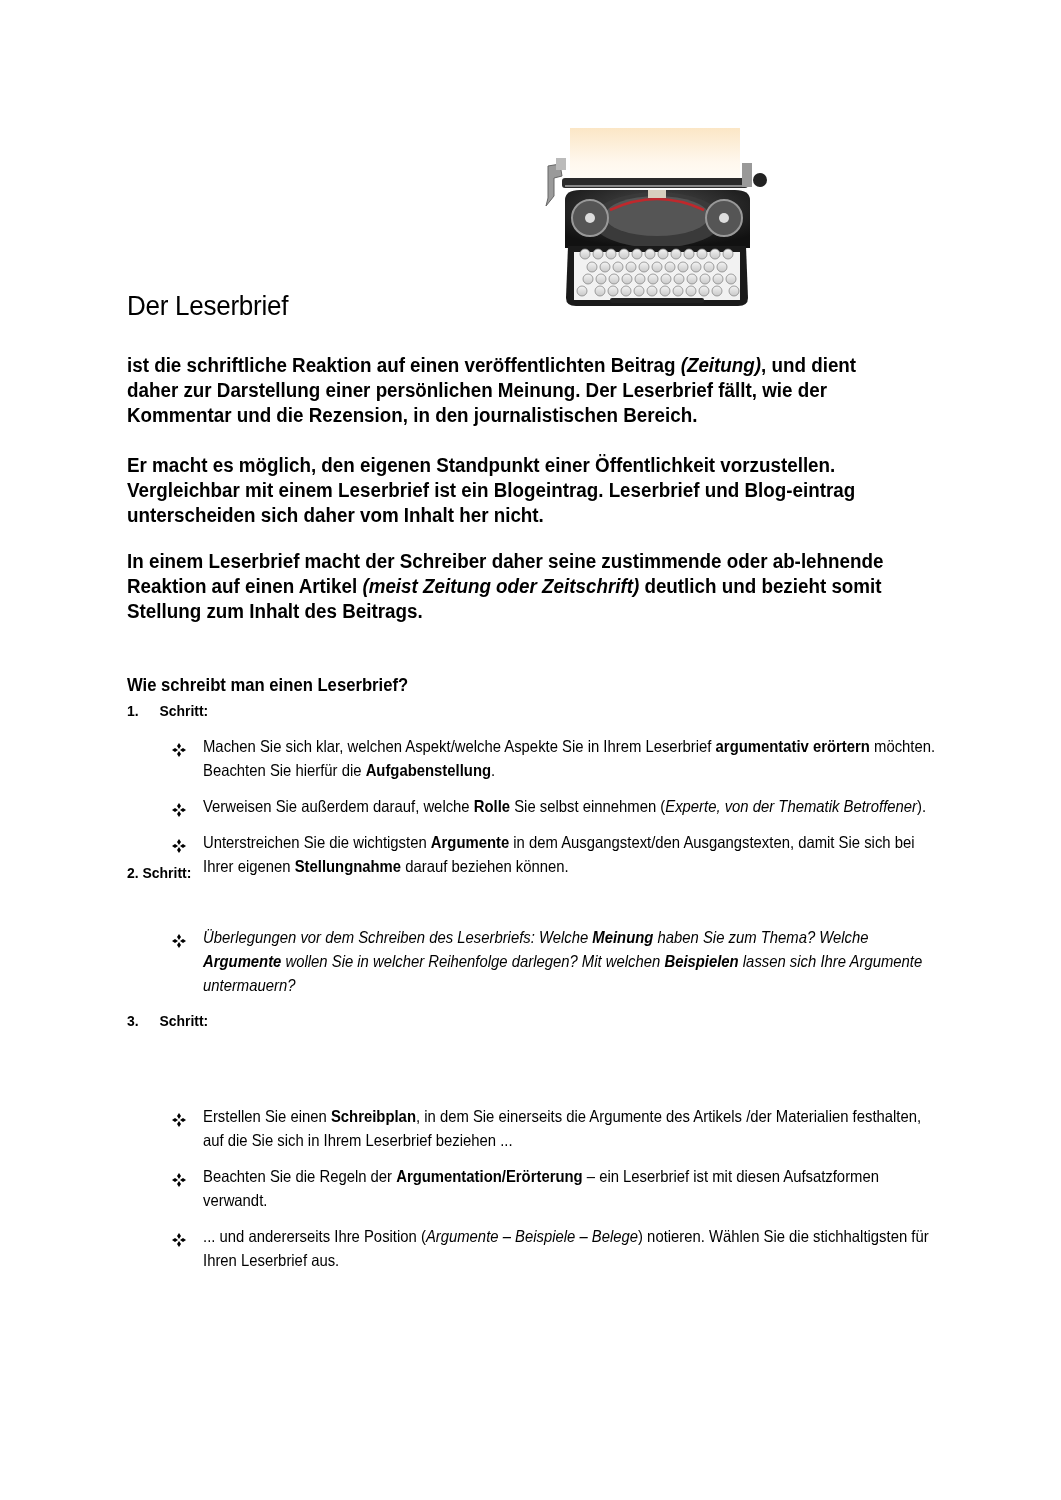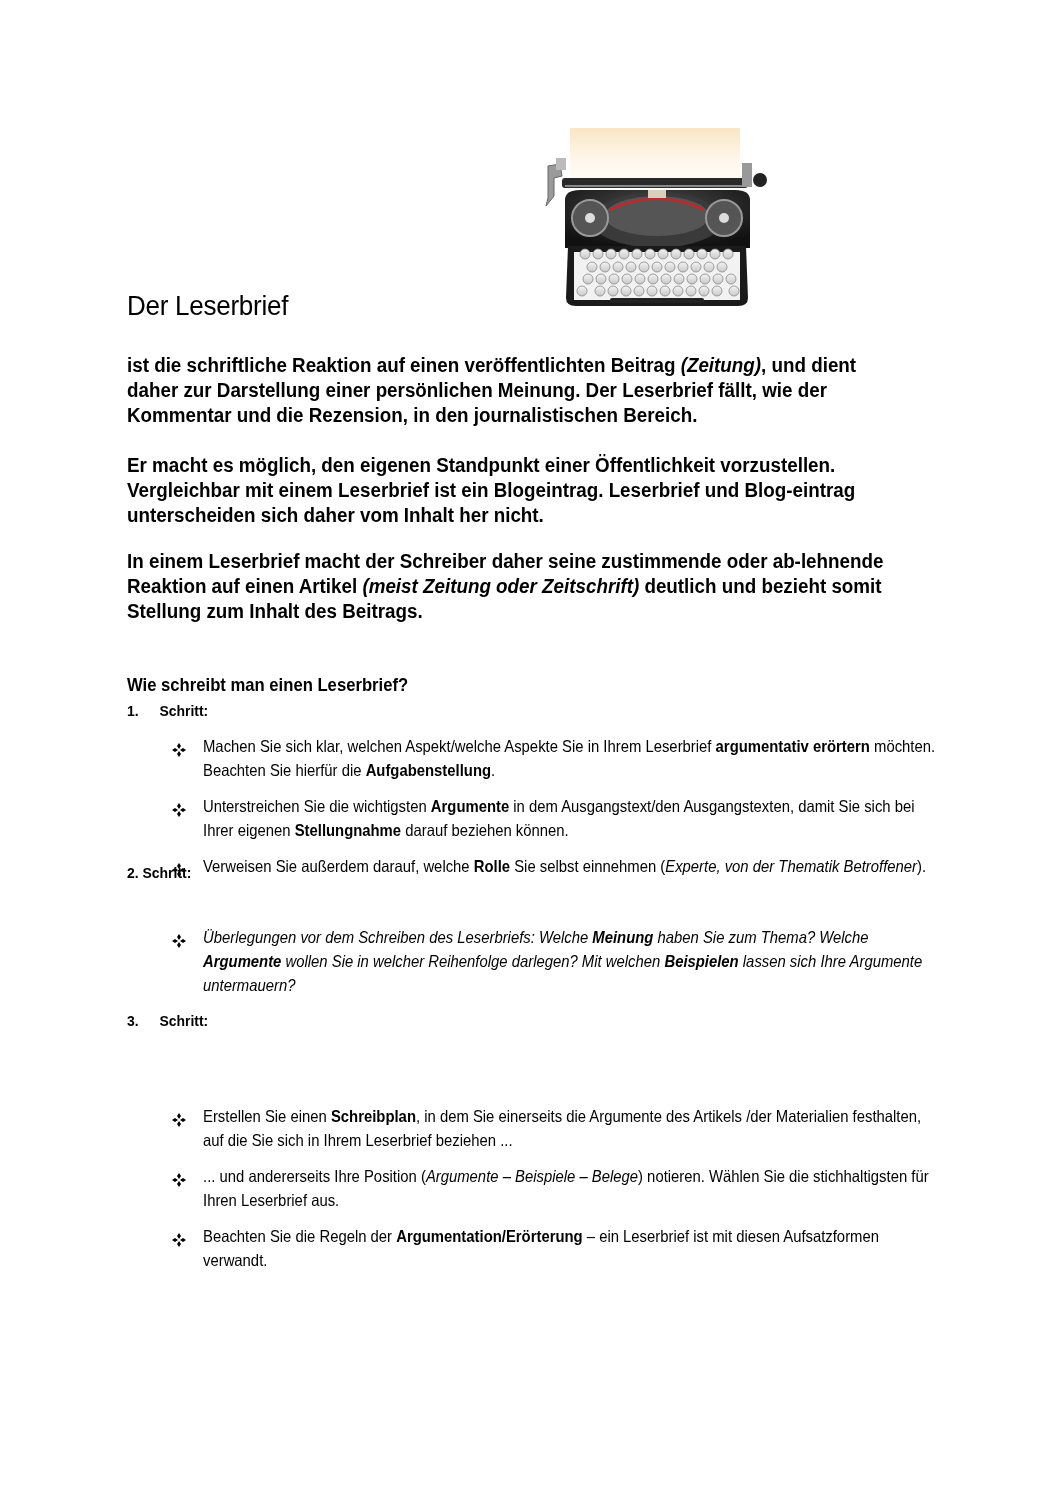--- a/index.html
+++ b/index.html
@@ -159,32 +159,32 @@
       </li>
       <li>
         <span class="bullet"><svg viewBox="0 0 14 14">
             <g fill="#000">
               <path d="M7 0 L9 3 L7 6 L5 3 Z"></path>
               <path d="M7 8 L9 11 L7 14 L5 11 Z"></path>
               <path d="M0 7 L3 5 L6 7 L3 9 Z"></path>
               <path d="M8 7 L11 5 L14 7 L11 9 Z"></path>
             </g>
           </svg></span>
+        <span class="txt"><span>Verweisen Sie außerdem darauf, welche </span><b>Rolle</b><span> Sie selbst einnehmen (</span><i>Experte, von der Thematik Betroffener</i><span>).</span></span>
+      </li>
+      <li>
+        <span class="bullet"><svg viewBox="0 0 14 14">
+            <g fill="#000">
+              <path d="M7 0 L9 3 L7 6 L5 3 Z"></path>
+              <path d="M7 8 L9 11 L7 14 L5 11 Z"></path>
+              <path d="M0 7 L3 5 L6 7 L3 9 Z"></path>
+              <path d="M8 7 L11 5 L14 7 L11 9 Z"></path>
+            </g>
+          </svg></span>
         <span class="txt"><span>Unterstreichen Sie die wichtigsten </span><b>Argumente</b><span> in dem Ausgangstext/den Ausgangstexten, damit Sie sich bei Ihrer eigenen </span><b>Stellungnahme</b><span> darauf beziehen können.</span></span>
-      </li>
-      <li>
-        <span class="bullet"><svg viewBox="0 0 14 14">
-            <g fill="#000">
-              <path d="M7 0 L9 3 L7 6 L5 3 Z"></path>
-              <path d="M7 8 L9 11 L7 14 L5 11 Z"></path>
-              <path d="M0 7 L3 5 L6 7 L3 9 Z"></path>
-              <path d="M8 7 L11 5 L14 7 L11 9 Z"></path>
-            </g>
-          </svg></span>
-        <span class="txt"><span>Verweisen Sie außerdem darauf, welche </span><b>Rolle</b><span> Sie selbst einnehmen (</span><i>Experte, von der Thematik Betroffener</i><span>).</span></span>
       </li>
     </ul>
 
   <div class="step-head s2"><span class="num">2.</span> <span>Schritt:</span></div>
   <ul class="bullets b2">
       <li>
         <span class="bullet"><svg viewBox="0 0 14 14">
             <g fill="#000">
               <path d="M7 0 L9 3 L7 6 L5 3 Z"></path>
               <path d="M7 8 L9 11 L7 14 L5 11 Z"></path>
@@ -211,28 +211,28 @@
       </li>
       <li>
         <span class="bullet"><svg viewBox="0 0 14 14">
             <g fill="#000">
               <path d="M7 0 L9 3 L7 6 L5 3 Z"></path>
               <path d="M7 8 L9 11 L7 14 L5 11 Z"></path>
               <path d="M0 7 L3 5 L6 7 L3 9 Z"></path>
               <path d="M8 7 L11 5 L14 7 L11 9 Z"></path>
             </g>
           </svg></span>
+        <span class="txt"><span>Beachten Sie die Regeln der </span><b>Argumentation/Erörterung</b><span> – ein Leserbrief ist mit diesen Aufsatzformen verwandt.</span></span>
+      </li>
+      <li>
+        <span class="bullet"><svg viewBox="0 0 14 14">
+            <g fill="#000">
+              <path d="M7 0 L9 3 L7 6 L5 3 Z"></path>
+              <path d="M7 8 L9 11 L7 14 L5 11 Z"></path>
+              <path d="M0 7 L3 5 L6 7 L3 9 Z"></path>
+              <path d="M8 7 L11 5 L14 7 L11 9 Z"></path>
+            </g>
+          </svg></span>
         <span class="txt"><span>... und andererseits Ihre Position (</span><i>Argumente – Beispiele – Belege</i><span>) notieren. Wählen Sie die stichhaltigsten für Ihren Leserbrief aus.</span></span>
       </li>
-      <li>
-        <span class="bullet"><svg viewBox="0 0 14 14">
-            <g fill="#000">
-              <path d="M7 0 L9 3 L7 6 L5 3 Z"></path>
-              <path d="M7 8 L9 11 L7 14 L5 11 Z"></path>
-              <path d="M0 7 L3 5 L6 7 L3 9 Z"></path>
-              <path d="M8 7 L11 5 L14 7 L11 9 Z"></path>
-            </g>
-          </svg></span>
-        <span class="txt"><span>Beachten Sie die Regeln der </span><b>Argumentation/Erörterung</b><span> – ein Leserbrief ist mit diesen Aufsatzformen verwandt.</span></span>
-      </li>
     </ul>
 
 </div>
 
 </body></html>

